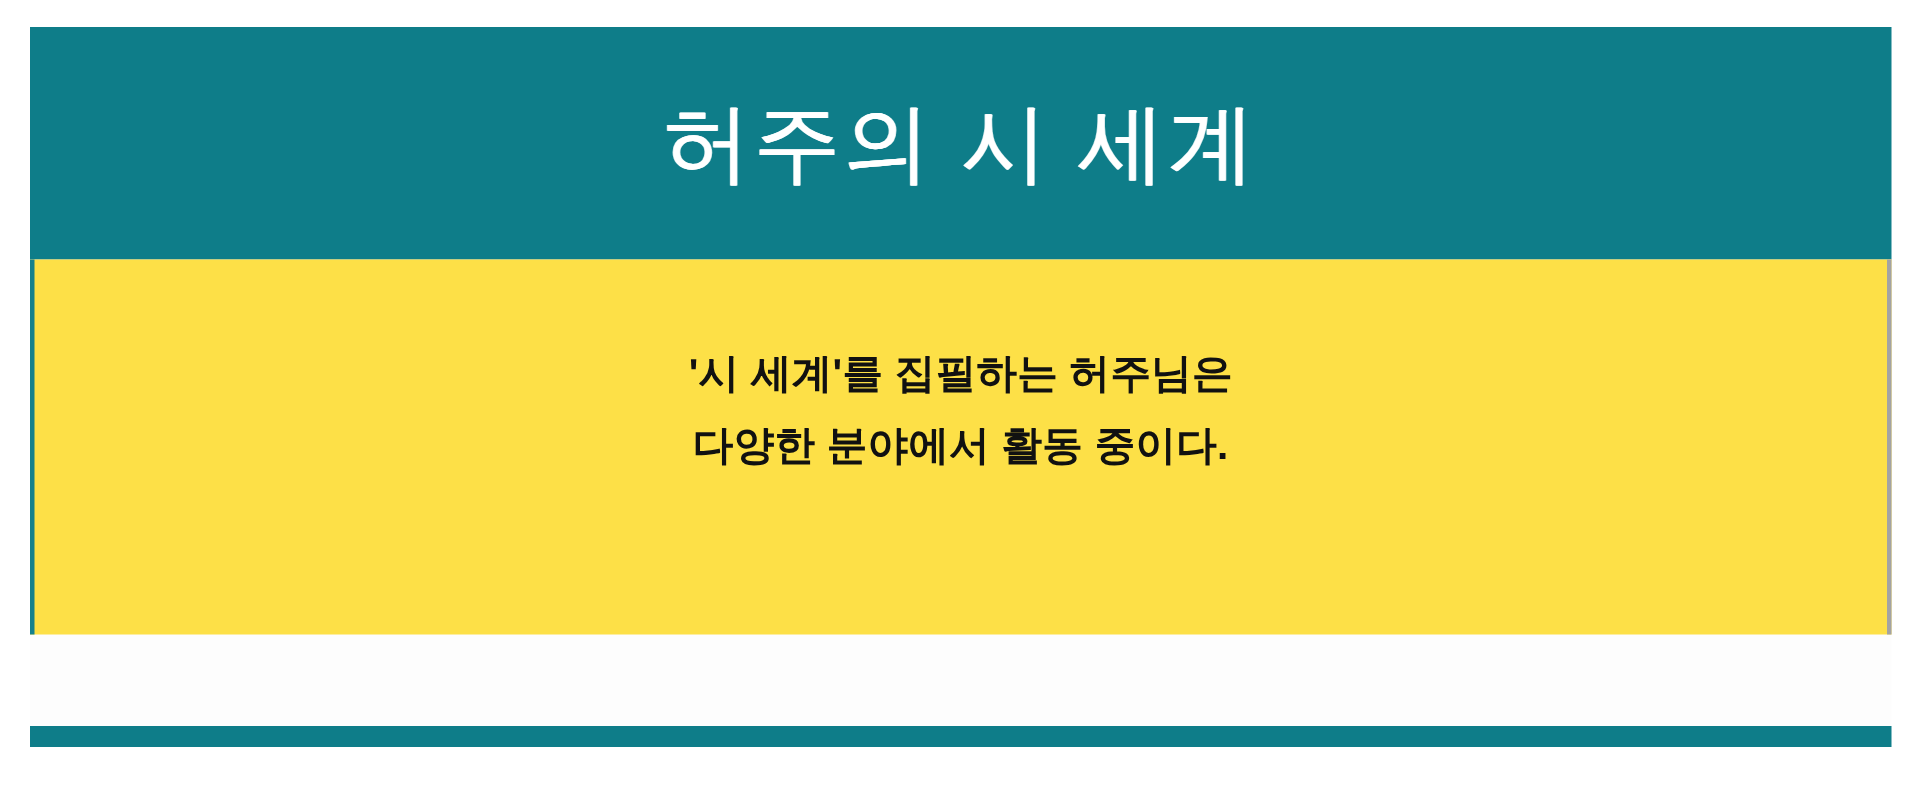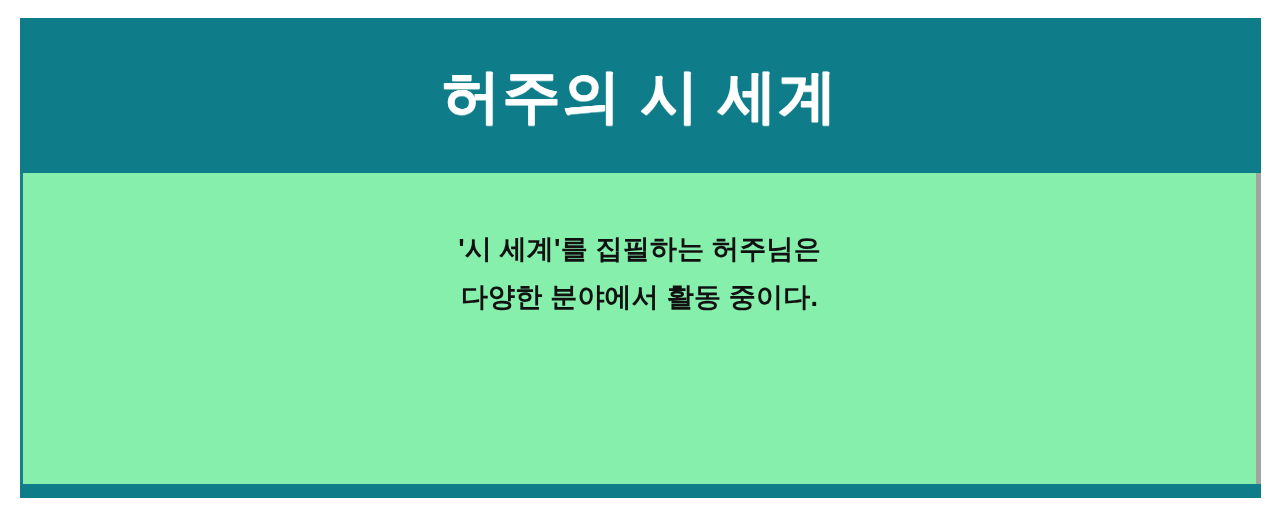--- a/index.html
+++ b/index.html
@@ -34,44 +34,44 @@
     background: #0e7d89;
     display: flex;
     align-items: center;
     justify-content: center;
     box-sizing: border-box;
   }
 
   #header-title {
     color: #ffffff;
     font-size: 58px;
-    font-weight: 700;
+    font-weight: 400;
     letter-spacing: 2px;
     line-height: 1;
     white-space: nowrap;
     margin: 0;
     padding: 0;
     
     text-shadow:
        0.5px 0 0 rgba(255,255,255,0.75),
       -0.5px 0 0 rgba(255,255,255,0.75),
        0 0.5px 0 rgba(255,255,255,0.55);
   }
 
   
   #body-panel {
     position: absolute;
     left: 0;
     top: 155px;
     width: 1241px;
-    height: 311px;
+    height: 250px;
     box-sizing: border-box;
-    background: #86efac;
+    background: #fde047;
     border-left: 3px solid #16818c;
-    border-right: 5px solid #a3a3a3;
+    border-right: 3px solid #a3a3a3;
   }
 
   #body-text {
     position: absolute;
     left: 0;
     right: 0;
     top: 52px;
     text-align: center;
   }
 

